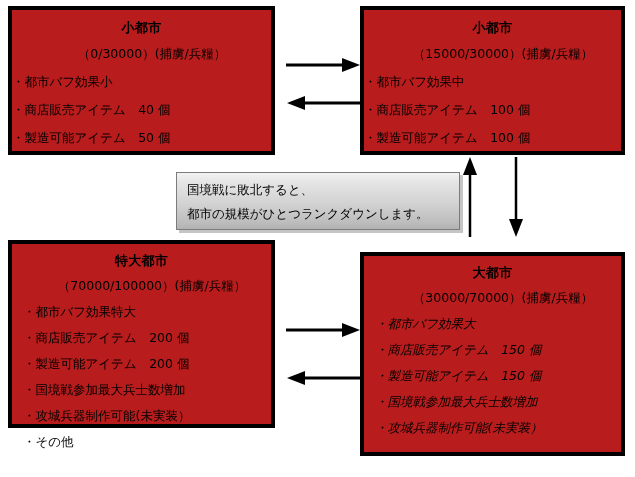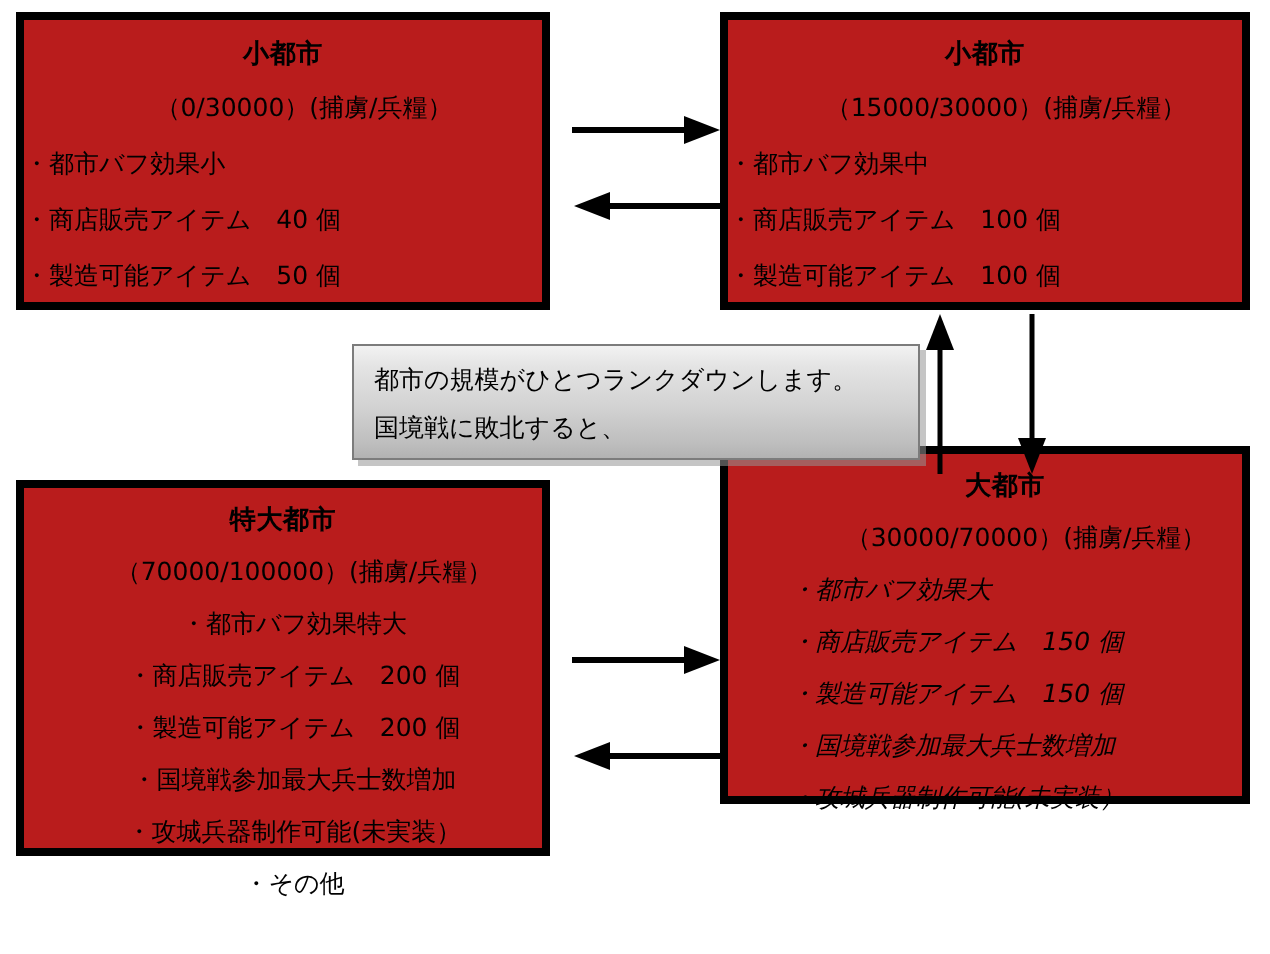--- a/index.html
+++ b/index.html
@@ -74,25 +74,25 @@
   #box-small-filled .city-features { margin-top: 13px; padding-left: 0; }
   #box-small-filled .city-features li { margin-bottom: 13px; }
 
   
   #box-xlarge {
     left: 8px; top: 240px; width: 267px; height: 188px;
   }
   #box-xlarge .city-title { margin-top: 9px; }
   #box-xlarge .city-capacity { margin-top: 10px; }
   #box-xlarge .city-features { margin-top: 11px; padding-left: 11px; }
-  #box-xlarge .city-features li { margin-bottom: 11px; text-align: center; }
+  #box-xlarge .city-features li { margin-bottom: 11px; }
 
   
   #box-large {
-    left: 360px; top: 223px; width: 265px; height: 179px; padding-left: 20px;
+    left: 360px; top: 252px; width: 265px; height: 204px;
   }
   #box-large .city-title { margin-top: 9px; }
   #box-large .city-capacity { margin-top: 10px; }
   #box-large .city-features { margin-top: 11px; padding-left: 11px; font-style: italic; }
   #box-large .city-features li { margin-bottom: 11px; }
 
   
   #note-callout {
     position: absolute;
     left: 176px; top: 172px;
@@ -168,22 +168,22 @@
     <ul class="city-features">
       <li>・都市バフ効果大</li>
       <li>・商店販売アイテム　150 個</li>
       <li>・製造可能アイテム　150 個</li>
       <li>・国境戦参加最大兵士数増加</li>
       <li>・攻城兵器制作可能(未実装）</li>
     </ul>
   </div>
 
   <div id="note-callout">
+    <div class="note-line">国境戦に敗北すると、</div>
     <div class="note-line">都市の規模がひとつランクダウンします。</div>
-    <div class="note-line">国境戦に敗北すると、</div>
   </div>
 
   <div class="arrow" id="arrow-small-upgrade">
     <svg width="75" height="16" viewBox="0 0 75 16">
       <line x1="0" y1="8" x2="60" y2="8" stroke="#000" stroke-width="3"></line>
       <polygon points="56,1 74,8 56,15" fill="#000"></polygon>
     </svg>
   </div>
 
   <div class="arrow" id="arrow-small-downgrade">

